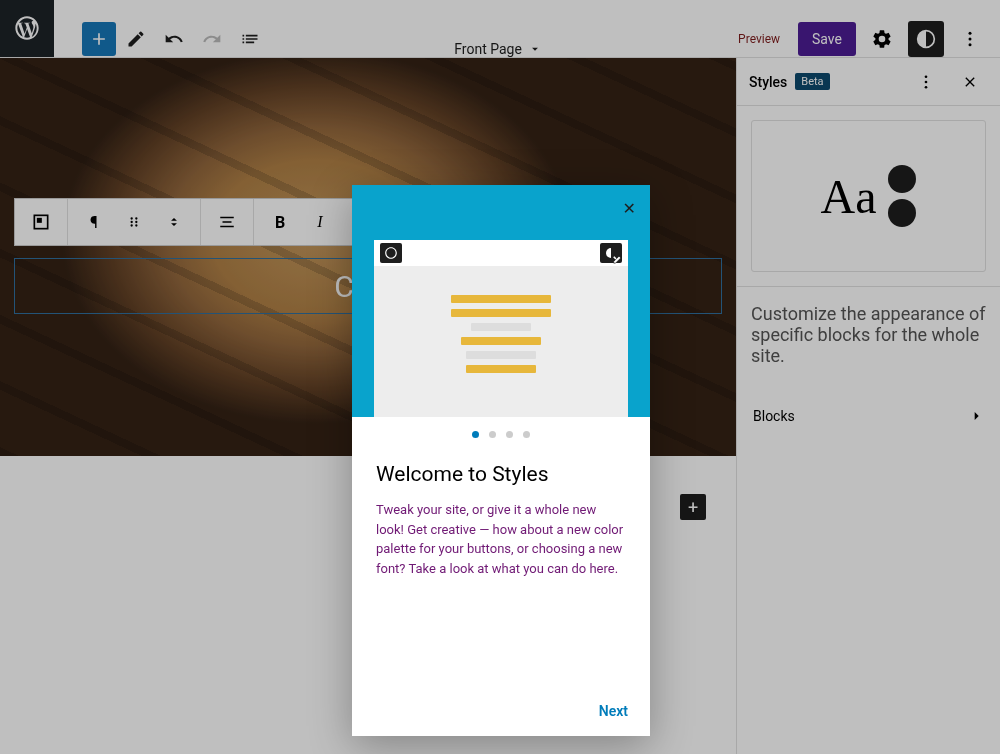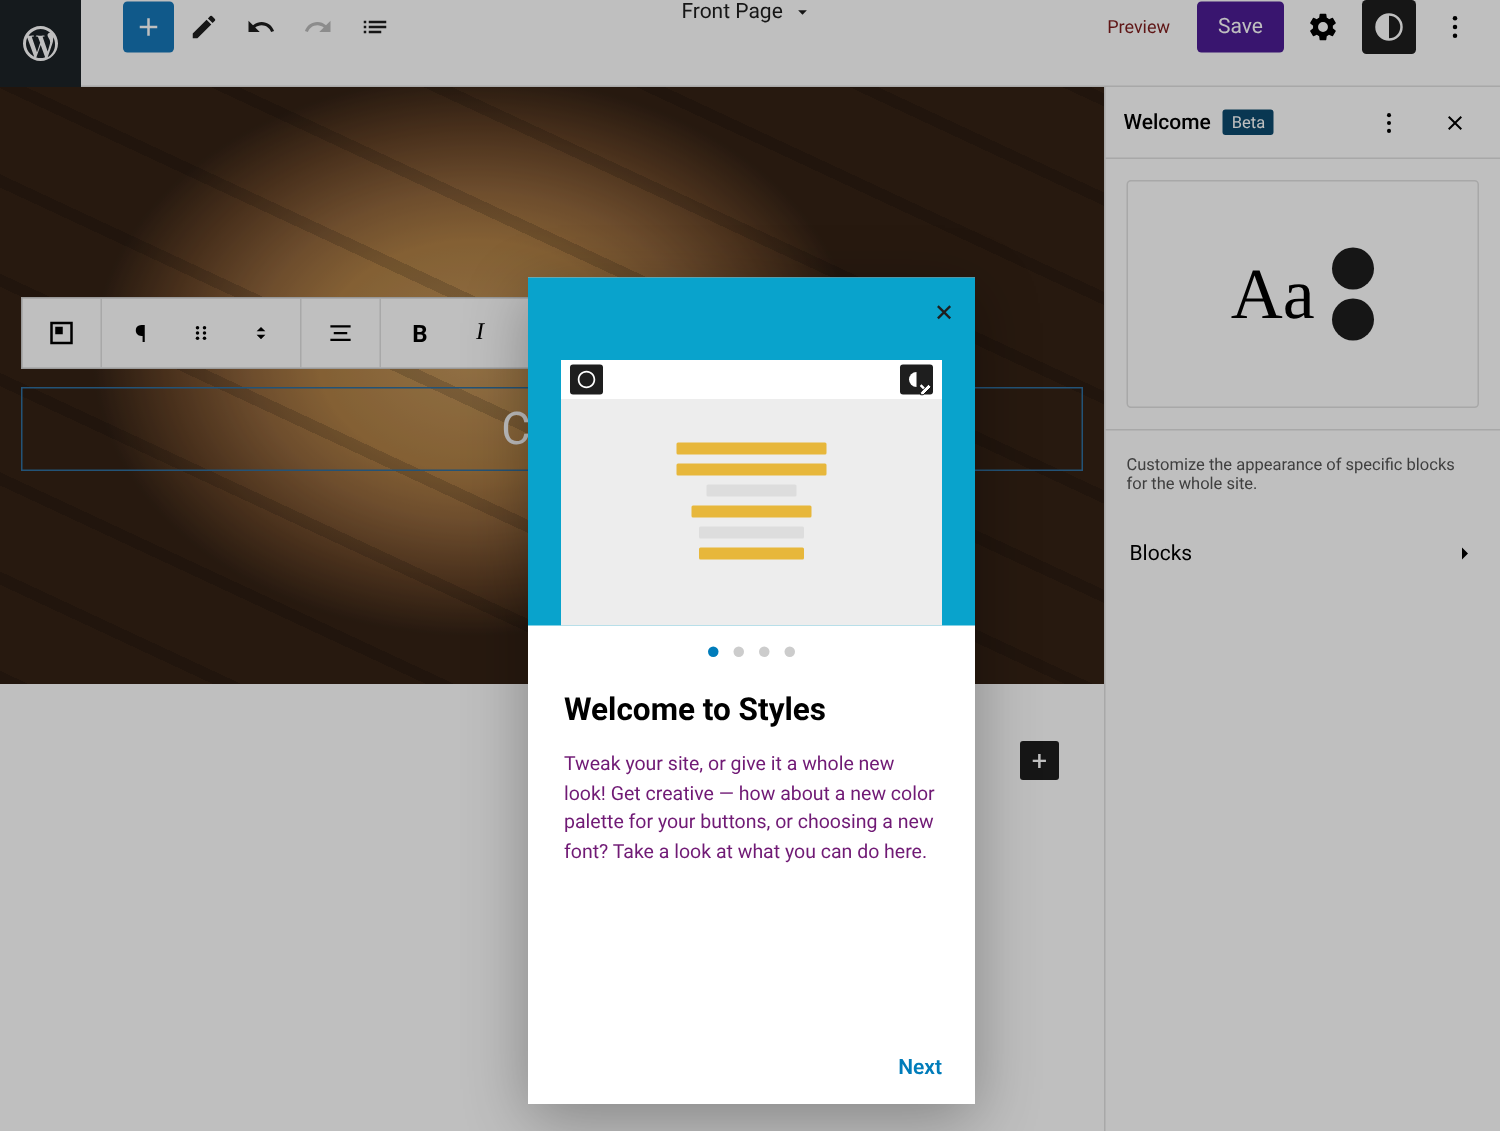--- a/index.html
+++ b/index.html
@@ -2,21 +2,21 @@
 <html><head>
 <meta charset="utf-8">
 <style>
 * { margin:0; padding:0; box-sizing:border-box; font-family:-apple-system,BlinkMacSystemFont,"Segoe UI",Roboto,sans-serif; }
 body { width:1000px; height:754px; background:#f0f0f0; position:relative; overflow:hidden; }
 
 
 .backdrop { position:absolute; inset:0; background:rgba(0,0,0,0.25); z-index:50; }
 
 
-.topbar { position:absolute; top:0; left:0; right:0; height:58px; background:#fff; border-bottom:1px solid #e0e0e0; display:flex; align-items:flex-start; padding:0 12px 0 0; z-index:10;}
+.topbar { position:absolute; top:0; left:0; right:0; height:58px; background:#fff; border-bottom:1px solid #e0e0e0; display:flex; align-items:flex-end; padding:0 12px 0 0; z-index:10;}
 .wp-logo { width:54px; height:58px; background:#1d2327; display:flex; align-items:center; justify-content:center; color:#fff;}
 .wp-logo svg { width:28px; height:28px; }
 .toolbar-left { display:flex; align-items:center; gap:2px; margin-left:28px;}
 .btn-sq { width:36px; height:36px; display:flex; align-items:center; justify-content:center; border-radius:3px; cursor:pointer; color:#1e1e1e;}
 .btn-add { background:#1677b8; color:#fff; width:34px; height:34px; border-radius:3px;}
 .toolbar-center { flex:1; display:flex; justify-content:center; align-items:center; gap:6px; font-size:14px; color:#1e1e1e;}
 .toolbar-right { display:flex; align-items:center; gap:8px;}
 .preview-link { color:#7f1d1d; font-size:12px; padding:8px 10px; cursor:pointer;}
 .save-btn { background:#4c1d95; color:#fff; border:none; font-size:14px; padding:9px 14px; border-radius:3px; cursor:pointer;}
 .icon-btn { width:36px; height:36px; display:flex; align-items:center; justify-content:center; cursor:pointer;}
@@ -40,38 +40,38 @@
 .sb-title { font-size:14px; font-weight:500;}
 .beta { background:#0c4a6e; color:#fff; font-size:11px; padding:2px 6px; border-radius:2px;}
 .sb-header .spacer { flex:1;}
 .sb-preview { margin:14px; height:152px; border:1px solid #e0e0e0; border-radius:3px; display:flex; align-items:center; justify-content:center; gap:12px;}
 .sb-preview .aa { font-size:48px; font-family:Georgia,serif; font-weight:400;}
 .dots-col { display:flex; flex-direction:column; gap:6px;}
 .dots-col .dot { width:28px; height:28px; border-radius:50%; background:#1e1e1e;}
 .sb-section { border-top:1px solid #e0e0e0; padding:16px 14px;}
 .sb-item { display:flex; align-items:center; gap:12px; padding:12px 2px; font-size:14px; color:#1e1e1e; cursor:pointer;}
 .sb-item svg { width:20px; height:20px;}
-.sb-desc { font-size:11px; color:#555; margin-bottom:18px;}
+.sb-desc { font-size:18px; color:#555; margin-bottom:28px;}
 .sb-blocks { display:flex; align-items:center; justify-content:space-between; padding:14px 2px; font-size:14px; cursor:pointer;}
 
 
 .modal { position:absolute; left:352px; top:185px; width:298px; height:551px; background:#fff; z-index:100; box-shadow:0 10px 40px rgba(0,0,0,0.3);}
 .modal-hero { height:232px; background:#09a3cc; position:relative;}
 .modal-close { position:absolute; top:14px; right:14px; cursor:pointer; color:#1e1e1e; font-size:16px;}
 .modal-illus { position:absolute; left:22px; top:55px; right:22px; bottom:0; background:#ededed; border-radius:2px 2px 0 0;}
 .illus-bar { position:absolute; top:0; left:0; right:0; height:26px; background:#fff; display:flex; align-items:center; justify-content:space-between; padding:0 6px;}
 .illus-bar .mini-btn { width:22px; height:20px; background:#1e1e1e; color:#fff; display:flex; align-items:center; justify-content:center; border-radius:2px; font-size:11px;}
 .illus-lines { position:absolute; top:55px; left:0; right:0; display:flex; flex-direction:column; align-items:center; gap:6px;}
 .line { height:8px; background:#e7b73b; border-radius:1px;}
 .line.grey { background:#ddd;}
 .modal-body { padding:18px 24px;}
 .modal-dots { display:flex; justify-content:center; gap:10px; padding:14px 0 6px;}
 .modal-dots .d { width:7px; height:7px; border-radius:50%; background:#ccc;}
 .modal-dots .d.active { background:#007cba;}
-.modal-title { font-size:21px; font-weight:700; margin-bottom:14px;}
+.modal-title { font-size:21px; font-weight:400; margin-bottom:14px;}
 .modal-text { font-size:13px; color:#701a75; line-height:1.5;}
 .modal-footer { position:absolute; bottom:16px; right:22px;}
 .next-btn { color:#007cba; font-size:14px; font-weight:600; cursor:pointer;}
 
 svg { fill:currentColor; }
 </style>
 </head>
 <body>
 
 <div class="topbar">
@@ -188,21 +188,21 @@
   <div class="title-field">
       <span>CAF</span>
     </div>
   <div class="below-hero">
     <div class="insert-btn">+</div>
   </div>
 </div>
 
 <div class="sidebar">
   <div class="sb-header">
-    <span class="sb-title">Welcome</span>
+    <span class="sb-title">Styles</span>
     <span class="beta">Beta</span>
     <span class="spacer"></span>
     <div class="icon-btn">
         <svg width="18" height="18" viewBox="0 0 24 24">
           <circle cx="12" cy="5" r="1.8"></circle>
           <circle cx="12" cy="12" r="1.8"></circle>
           <circle cx="12" cy="19" r="1.8"></circle>
         </svg>
       </div>
     <div class="icon-btn">

